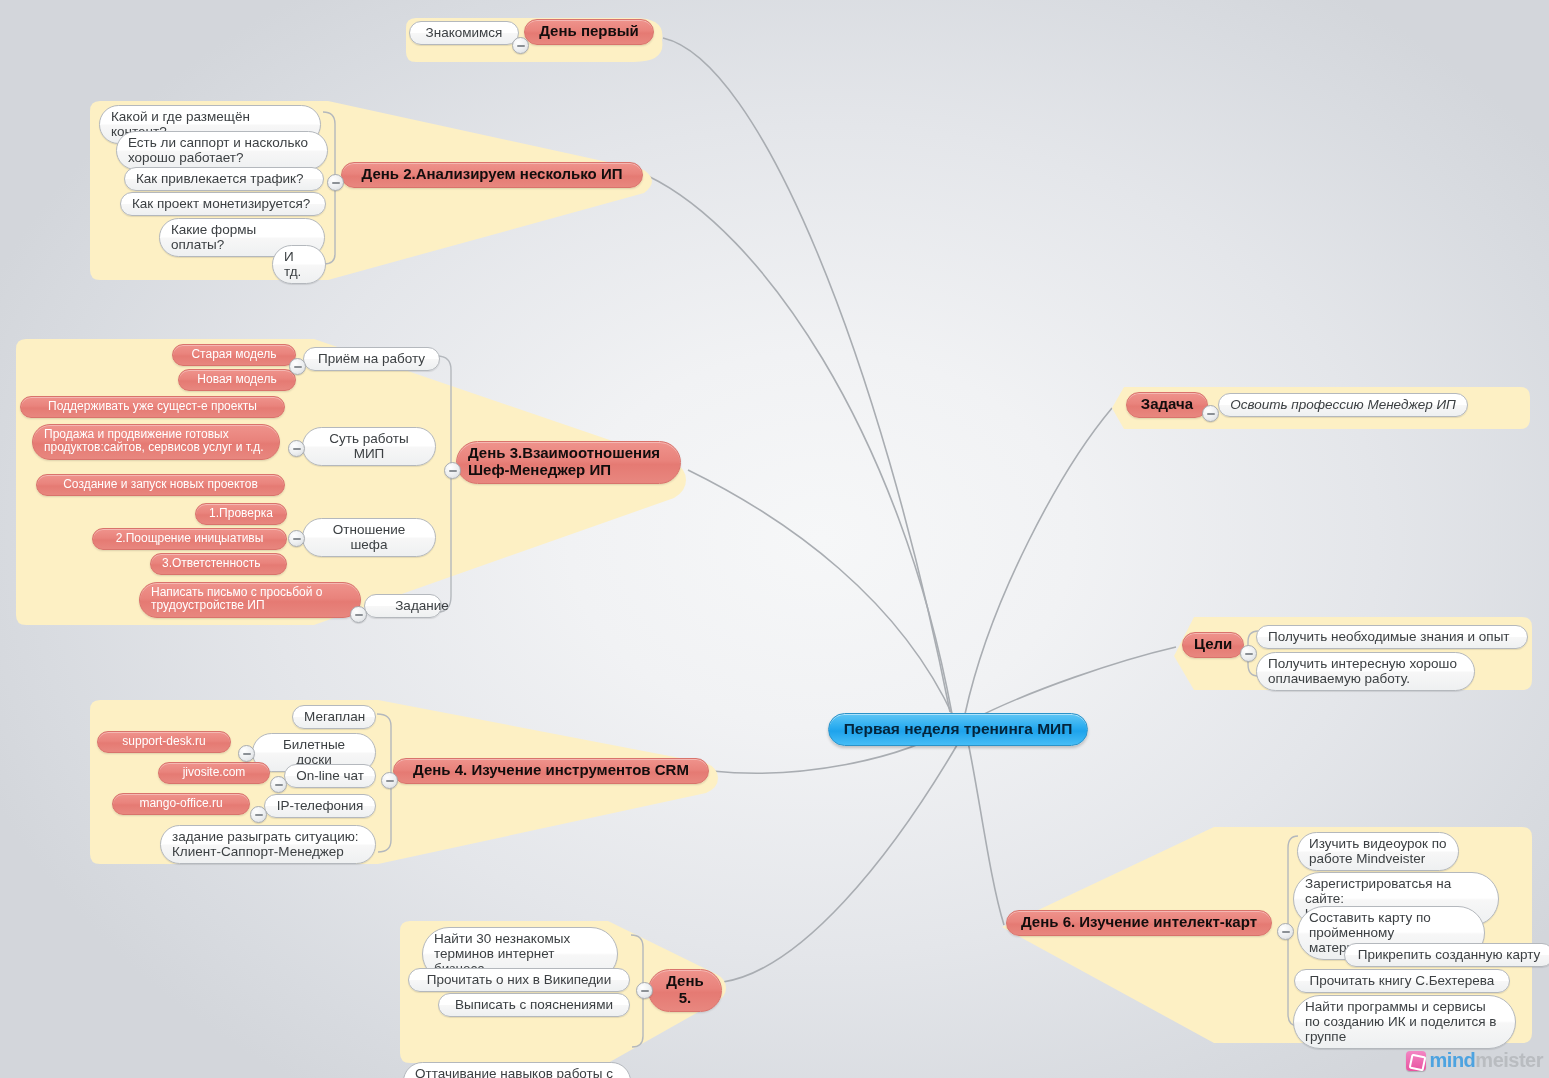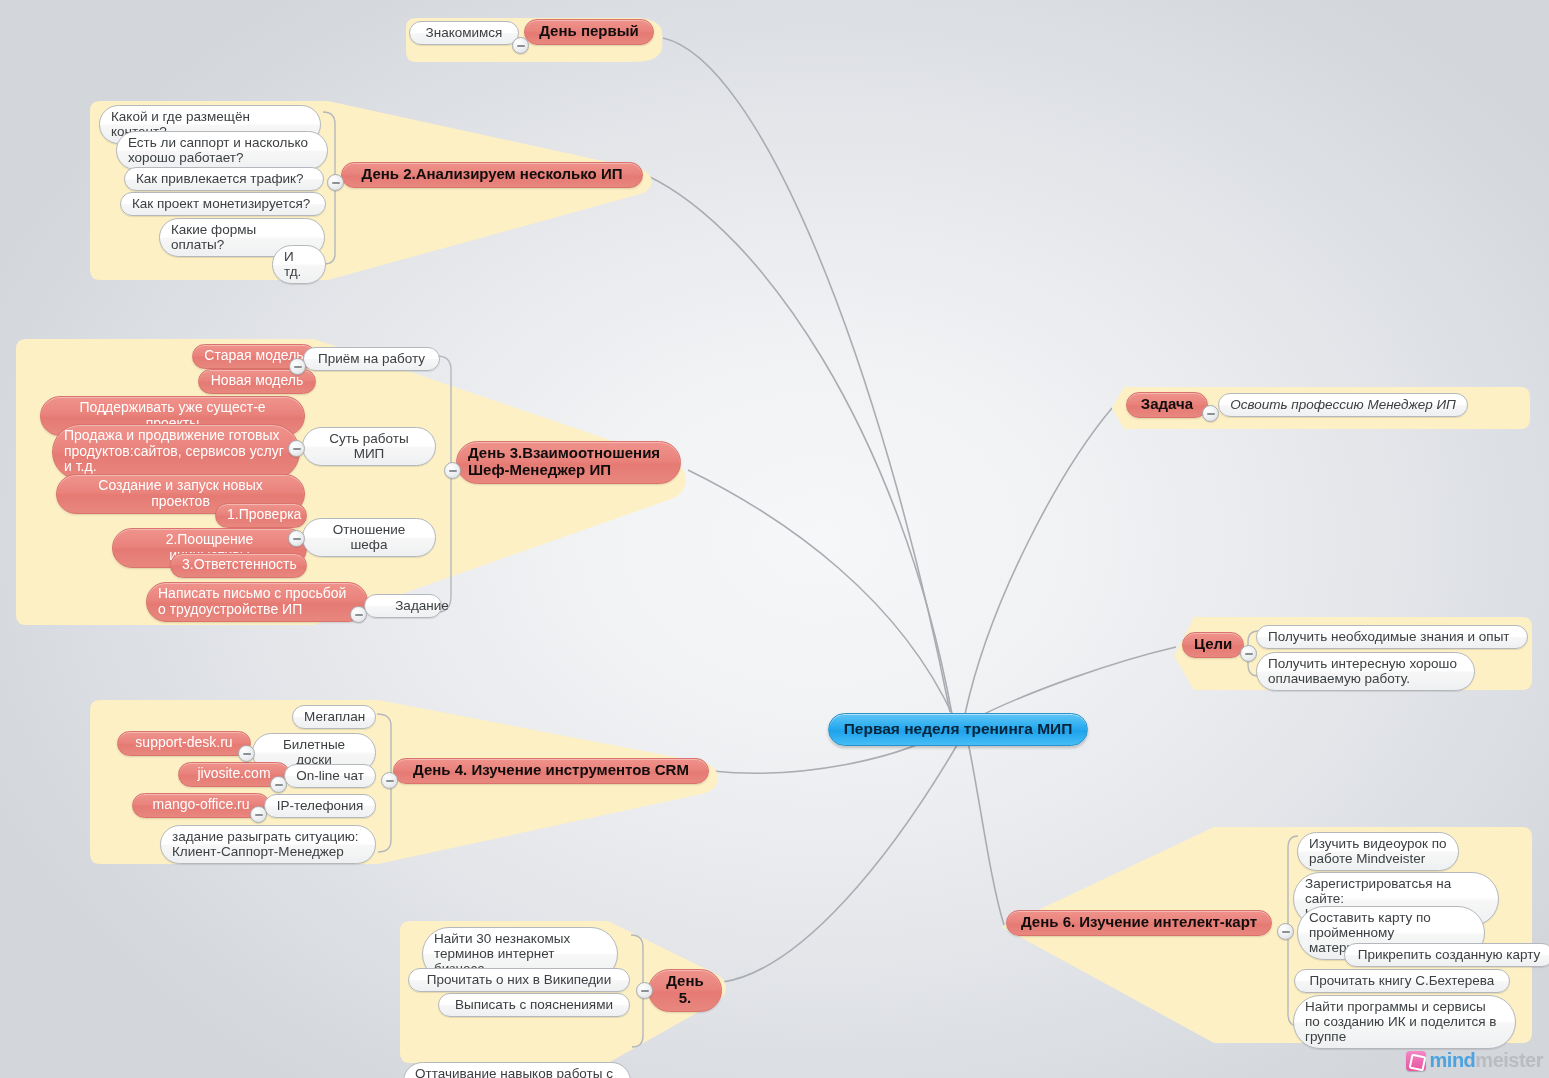--- a/index.html
+++ b/index.html
@@ -40,21 +40,21 @@
     font-size: 13.5px;
     box-shadow: 0 1px 1px rgba(0,0,0,0.10);
   }
   
   .n-red {
     background: linear-gradient(to bottom, #ef938c 0%, #e9837c 45%, #e57a73 55%, #e8877f 100%);
     border: 1px solid #d9736c;
     box-shadow: 0 1px 2px rgba(0,0,0,0.13), inset 0 1px 0 rgba(255,255,255,.35);
   }
   .n-red.title { color:#120d0d; font-weight: bold; font-size: 15px; }
-  .n-red.leafred { color:#ffffff; font-size: 14px; margin-left: 20px; }
+  .n-red.leafred { color:#ffffff; font-size: 12px; }
   
   .n-blue {
     background: linear-gradient(to bottom, #5fc6f5 0%, #2eaef0 40%, #1ea3ec 55%, #46bdf6 100%);
     border: 1px solid #2b93c9;
     color: #04243a;
     font-weight: bold;
     font-size: 15.5px;
     box-shadow: 0 2px 3px rgba(0,0,0,0.20), inset 0 1px 0 rgba(255,255,255,.5);
   }
 
@@ -194,28 +194,28 @@
   </div>
   <div class="toggle" style="left:288px; top:440px;"></div>
 
   <div class="node n-red leafred" style="left:195px; top:503px; width:92px; justify-content:center;">
     <span class="node-inner" style="text-align:center;">1.Проверка</span>
   </div>
   <div class="node n-red leafred" style="left:92px; top:528px; width:195px; justify-content:center;">
     <span class="node-inner" style="text-align:center;">2.Поощрение иницыативы</span>
   </div>
   <div class="node n-red leafred" style="left:150px; top:553px; width:137px; justify-content:center;">
-    <span class="node-inner" style="text-align:center;">3.Ответстенность</span>
+    <span class="node-inner" style="">3.Ответстенность</span>
   </div>
   <div class="node n-plain" style="left:302px; top:518px; width:134px; justify-content:center;">
     <span class="node-inner" style="text-align:center;">Отношение шефа</span>
   </div>
   <div class="toggle" style="left:288px; top:530px;"></div>
 
-  <div class="node n-red leafred" style="left:126px; top:582px; width:222px;">
+  <div class="node n-red leafred" style="left:139px; top:582px; width:222px;">
     <span class="node-inner">Написать письмо с просьбой о трудоустройстве ИП</span>
   </div>
   <div class="node n-plain" style="left:364px; top:594px; width:78px; justify-content:center;">
     <span class="node-inner" style="text-align:center;margin-left:38px;">Задание</span>
   </div>
   <div class="toggle" style="left:350px; top:606px;"></div>
 
   <svg style="position:absolute; left:436px; top:350px; z-index:4;" width="18" height="270" viewBox="0 0 18 270">
     <path d="M1,6 Q15,6 15,20 L15,98 Q15,112 15,112 Q15,126 15,126 L15,246 Q15,262 2,262" fill="none" stroke="#b4b8bd" stroke-width="1.4"></path>
   </svg>

